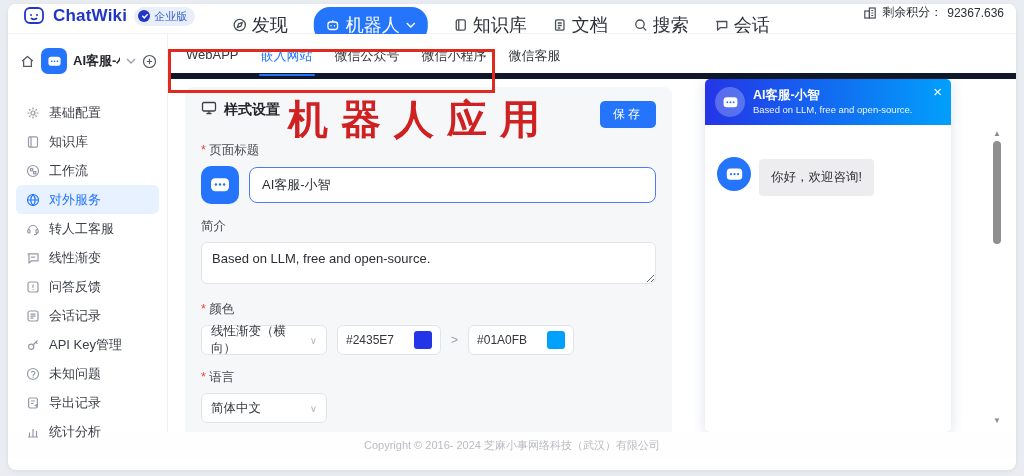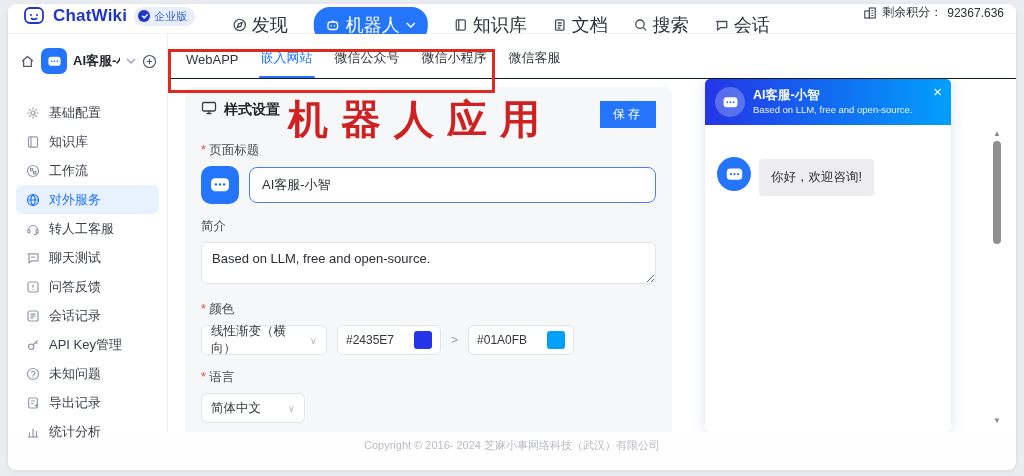--- a/index.html
+++ b/index.html
@@ -37,30 +37,30 @@
   .bot-head { display:flex; align-items:center; gap:6px; padding:2px 2px 10px 4px; }
   .bot-avatar { width:26px; height:26px; border-radius:7px; background:#2475fc; display:flex; align-items:center; justify-content:center; flex:none; }
   .bot-name { font-size:13px; color:#25272c; font-weight:bold; flex:1; white-space:nowrap; overflow:hidden; }
   .menu { margin-top:14px; }
   .menu-item { display:flex; align-items:center; gap:9px; height:29px; padding:0 10px; border-radius:6px; font-size:13px; color:#3a3e46; cursor:pointer; white-space:nowrap; }
   .menu-item svg { stroke:#949aa5; flex:none; }
   .menu-item.active { background:#e8f1ff; color:#2475fc; }
   .menu-item.active svg { stroke:#2475fc; }
   
   .main-col { flex:1; position:relative; overflow:hidden; }
-  .tabbar { height:45px; display:flex; align-items:flex-end; gap:18px; padding:0 0 0 16px; border-bottom:1px solid #0f172a; background:#fff; }
+  .tabbar { height:45px; display:flex; align-items:flex-start; gap:18px; padding:0 0 0 16px; border-bottom:6px solid #0f172a; background:#fff; }
   .tab { font-size:13px; color:#33363c; padding:13px 2px 11px; cursor:pointer; position:relative; white-space:nowrap; }
   .tab.active { color:#2475fc; }
   .tab.active:after { content:""; position:absolute; left:0; right:0; bottom:0; height:2px; background:#2475fc; border-radius:2px; }
   .content { position:absolute; top:45px; left:0; right:0; bottom:0; background:#fff; overflow:hidden; }
   .card { background:#f6f7f9; border-radius:8px; width:487px; margin-left:17px; padding:14px 16px; }
   .card1 { margin-top:8px; }
   .card-head { display:flex; gap:7px; }
   .card-title { font-weight:bold; font-size:14px; color:#25272c; flex:1; }
-  .btn-save { background:#2475fc; color:#fff; border:none; border-radius:0; font-size:12px; padding:5px 13px; letter-spacing:3px; cursor:pointer; }
+  .btn-save { background:#2475fc; color:#fff; border:none; border-radius:5px; font-size:12px; padding:5px 13px; letter-spacing:3px; cursor:pointer; }
   .field-label { font-size:12.5px; color:#46494f; margin:14px 0 7px; }
   .req:before { content:"* "; color:#f04134; }
   .title-row { display:flex; align-items:center; gap:10px; }
   .form-avatar { width:38px; height:38px; border-radius:10px; background:#2475fc; display:flex; align-items:center; justify-content:center; flex:none; }
   .input { flex:1; height:36px; border:1px solid #4c7df7; border-radius:8px; background:#fff; font-size:13px; color:#2b2e33; padding:0 12px; font-family:inherit; }
   textarea.ta { width:100%; height:42px; border:1px solid #e2e4e9; border-radius:6px; background:#fff; font-size:13px; color:#2b2e33; padding:8px 10px; resize:vertical; font-family:inherit; }
   .color-row { display:flex; align-items:center; gap:10px; }
   .select { height:30px; background:#fff; border:1px solid #e2e4e9; border-radius:6px; display:flex; align-items:center; gap:8px; padding:0 9px; font-size:12.5px; color:#33363c; cursor:pointer; }
   .select .chev { color:#b6bac2; font-size:10px; }
   .color-box { height:30px; background:#fff; border:1px solid #e2e4e9; border-radius:6px; display:flex; align-items:center; gap:20px; padding:0 8px; font-size:12px; color:#33363c; }
@@ -283,21 +283,21 @@
             </span>
           <span>转人工客服</span>
         </div>
         <div class="menu-item">
           <span>
               <svg width="14" height="14" viewBox="0 0 14 14" fill="none" stroke-width="1.2">
                 <path d="M2 2.8h10v7H5.6L3 12V2.8z" stroke-linejoin="round"></path>
                 <path d="M4.8 6.2h4.4"></path>
               </svg>
             </span>
-          <span>聊天测试</span>
+          <span>线性渐变</span>
         </div>
         <div class="menu-item">
           <span>
               <svg width="14" height="14" viewBox="0 0 14 14" fill="none" stroke-width="1.2">
                 <rect x="2" y="2" width="10" height="10" rx="2"></rect>
                 <path d="M7 4.5v3.2"></path>
                 <circle cx="7" cy="9.6" r=".7" fill="#949aa5" stroke="none"></circle>
               </svg>
             </span>
           <span>问答反馈</span>
@@ -402,21 +402,21 @@
               <span class="swatch" id="swatch-start" style="background: rgb(36, 53, 231);"></span>
             </div>
             <span class="gt">&gt;</span>
             <div class="color-box">
               <span>#01A0FB</span>
               <span class="swatch" id="swatch-end" style="background: rgb(1, 160, 251);"></span>
             </div>
           </div>
 
           <div class="field-label req">语言</div>
-          <div class="select" style="width:104px;">
+          <div class="select" style="width:126px;">
             <span style="flex:1;">简体中文</span>
             <span class="chev">∨</span>
           </div>
         </div>
 
         <div class="preview">
           <div class="pv-head" id="pv-head" style="background: linear-gradient(90deg, rgb(36, 53, 231), rgb(1, 160, 251));">
             <span class="pv-avatar">
               <svg width="17" height="17" viewBox="0 0 16 16" fill="none">
                   <rect x="1.5" y="3" width="13" height="9.5" rx="3" fill="#fff"></rect>

